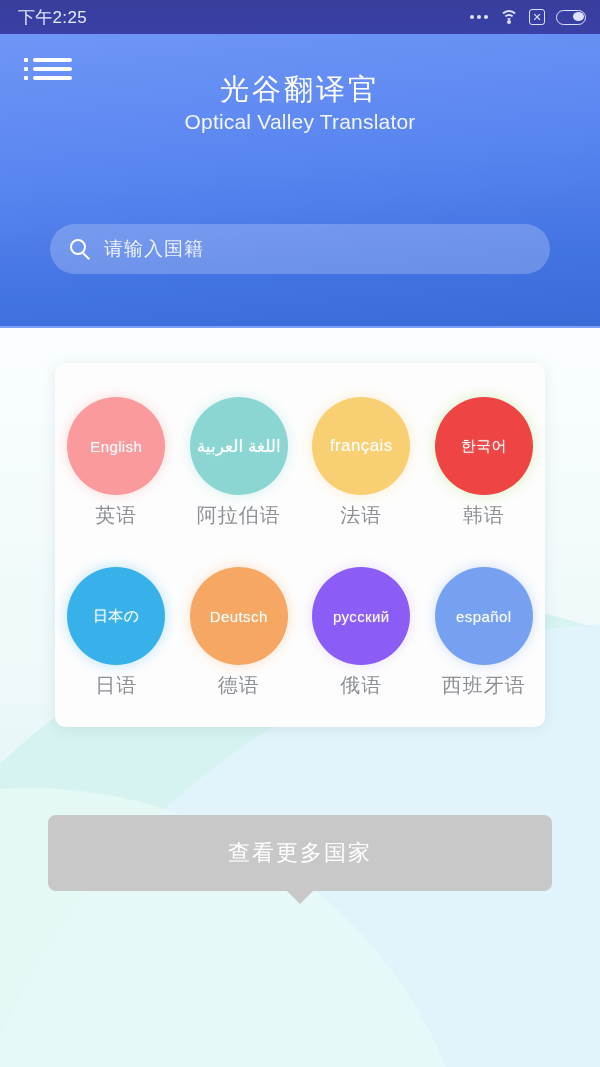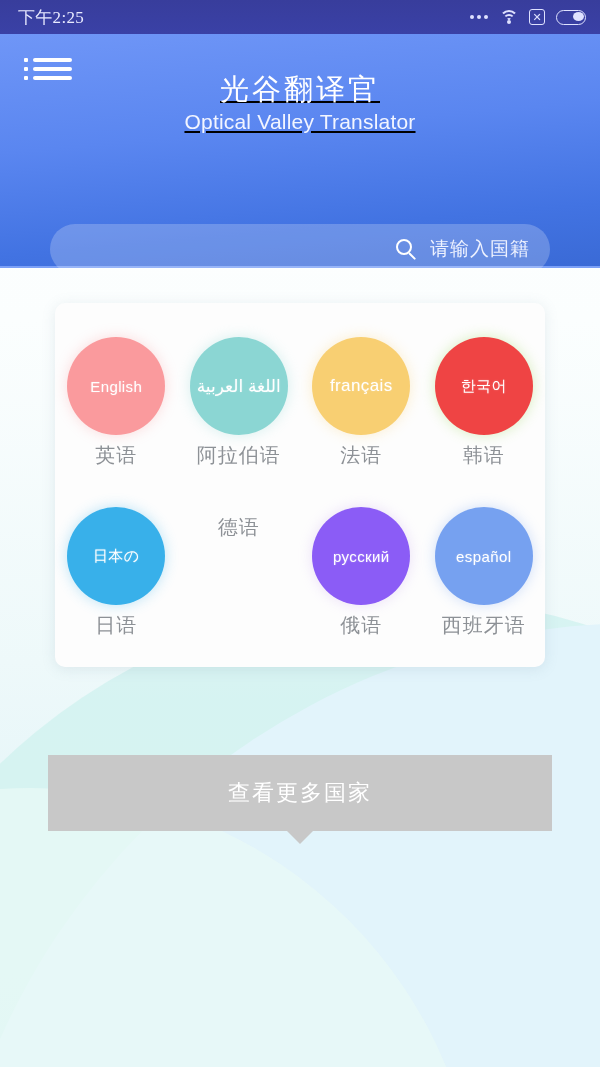--- a/index.html
+++ b/index.html
@@ -32,21 +32,21 @@
   }
 
   
   #status-bar {
     position:relative; z-index:5;
     height:34px; background:#3b3f9e;
     display:flex; align-items:center; justify-content:space-between;
     padding:0 14px 0 18px;
     background:linear-gradient(180deg,#383d9c 0%,#3a41a6 100%);
   }
-  #status-time { color:#e8eaff; font-size:17px; letter-spacing:.3px;font-family:Liberation Serif, serif; }
+  #status-time { color:#e8eaff; font-size:17px; letter-spacing:.3px; }
   #status-icons { display:flex; align-items:center; gap:11px; }
   .dots { display:flex; gap:3px; align-items:flex-end; }
   .dots i { width:4px; height:4px; border-radius:50%; background:#dfe2ff; display:block; }
   .wifi { position:relative; width:19px; height:14px; }
   .wifi span { position:absolute; left:50%; transform:translateX(-50%);
                border:2px solid #dfe2ff; border-bottom-color:transparent;
                border-left-color:transparent; border-right-color:transparent; border-radius:50%; }
   .wifi .w1 { width:19px; height:19px; top:0; }
   .wifi .w2 { width:12px; height:12px; top:4px; }
   .wifi .w3 { width:5px;  height:5px;  top:8px; }
@@ -56,24 +56,23 @@
            display:flex; align-items:center; justify-content:center;
            font-size:11px; color:#dfe2ff; line-height:1; }
   .battery { width:30px; height:15px; border:1.6px solid #dfe2ff; border-radius:8px;
              position:relative; }
   .battery::after { content:""; position:absolute; right:1.5px; top:1.5px;
                     width:11px; height:9px; border-radius:50%; background:#dfe2ff; }
 
   
   #app-header {
     position:relative; z-index:4;
-    height:234px;
+    height:294px;
     background:linear-gradient(175deg,#6f96f7 0%,#5a86f0 42%,#4273e2 78%,#3a6ad6 100%);
     border-bottom:2px solid #7ba0f7;
-    text-decoration:underline;
   }
   #menu-icon {
     position:absolute; left:24px; top:24px;
     width:48px; height:30px; cursor:pointer;
   }
   .mrow { display:flex; align-items:center; margin-bottom:5px; }
   .mrow .mdot { width:4px; height:4px; background:#fff; border-radius:1px; margin-right:5px; }
   .mrow .mbar { height:4px; background:#fff; border-radius:2px; flex:1; }
   .mrow:nth-child(1) .mbar { width:38px; }
   .mrow:nth-child(3) .mbar { width:38px; }
@@ -85,21 +84,21 @@
   }
   #title-en {
     text-align:center; color:#f2f5ff;
     font-size:21px; font-weight:400; letter-spacing:.2px;
   }
 
   #search-bar {
     position:absolute; left:50px; right:50px; top:190px;
     height:50px; border-radius:25px;
     background:rgba(255,255,255,.22);
-    display:flex; align-items:center; padding:0 20px; cursor:text;justify-content:flex-end;
+    display:flex; align-items:center; padding:0 20px; cursor:text;
   }
   .search-icon { width:21px; height:21px; position:relative; flex:0 0 auto; margin-right:13px; }
   .search-icon .ring { position:absolute; left:0; top:0; width:16px; height:16px;
                        border:2px solid #ffffff; border-radius:50%; }
   .search-icon .hdl { position:absolute; left:13px; top:13px; width:9px; height:2px;
                       background:#ffffff; border-radius:1px; transform:rotate(45deg);
                       transform-origin:left center; }
   #search-placeholder { color:#eef2ff; font-size:19px; letter-spacing:1px; }
 
   
@@ -119,21 +118,21 @@
     text-shadow:0 0 2px rgba(255,255,255,.35);
   }
   .lang-circle.small { font-size:17px; }
   .lang-label { margin-top:7px; font-size:20px; color:#8d9196; letter-spacing:1px; }
   .row-gap { height:38px; }
 
   
   #more-button-wrap { position:relative; z-index:3; margin-top:88px; }
   #more-button {
     position:relative; width:504px; height:76px; margin:0 auto;
-    background:#c8c8c8; border-radius:0;
+    background:#c8c8c8; border-radius:8px;
     display:flex; align-items:center; justify-content:center;
     color:#ffffff; font-size:22px; letter-spacing:2px; cursor:pointer;
   }
   #more-button::after {
     content:""; position:absolute; left:50%; bottom:-13px; transform:translateX(-50%);
     border-left:14px solid transparent; border-right:14px solid transparent;
     border-top:14px solid #c8c8c8;
   }
 </style>
 </head>
@@ -212,20 +211,21 @@
         <div class="lang-label">韩语</div>
       </div>
     </div>
     <div class="row-gap"></div>
     <div class="lang-row">
       <div class="lang-item">
         <div class="lang-circle" style="background: rgb(56, 176, 234); box-shadow: rgba(56, 176, 234, 0.333) 0px 0px 14px;">日本の</div>
         <div class="lang-label">日语</div>
       </div>
       <div class="lang-item">
+        <div class="lang-circle" style="background: rgb(245, 167, 99); box-shadow: rgba(245, 167, 99, 0.333) 0px 0px 14px;">Deutsch</div>
         <div class="lang-label">德语</div>
       </div>
       <div class="lang-item">
         <div class="lang-circle" style="background: #8b5cf6; box-shadow: rgba(199, 166, 236, 0.333) 0px 0px 14px;">русский</div>
         <div class="lang-label">俄语</div>
       </div>
       <div class="lang-item">
         <div class="lang-circle" style="background: rgb(118, 161, 240); box-shadow: rgba(118, 161, 240, 0.333) 0px 0px 14px;">español</div>
         <div class="lang-label">西班牙语</div>
       </div>

